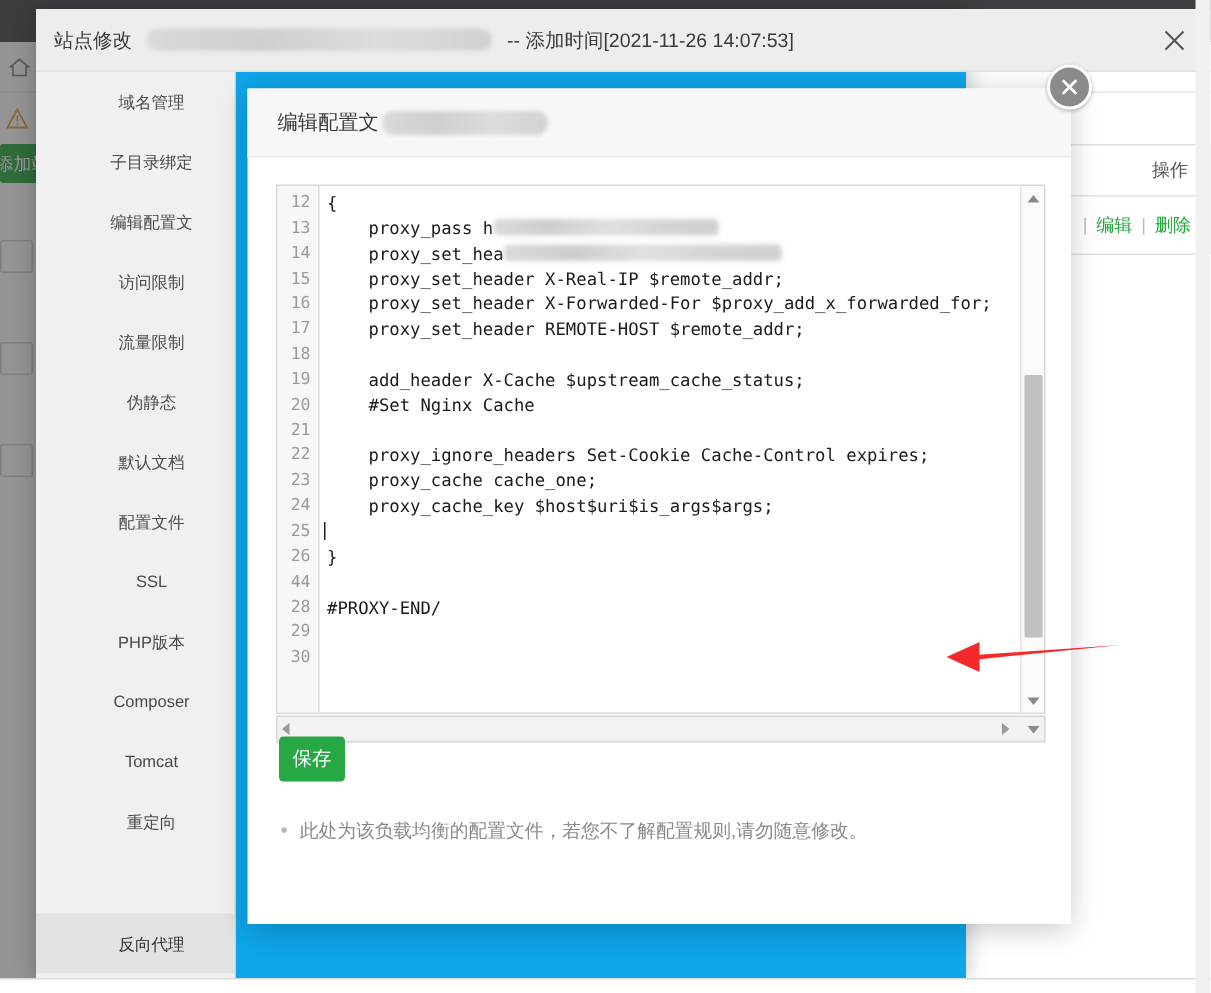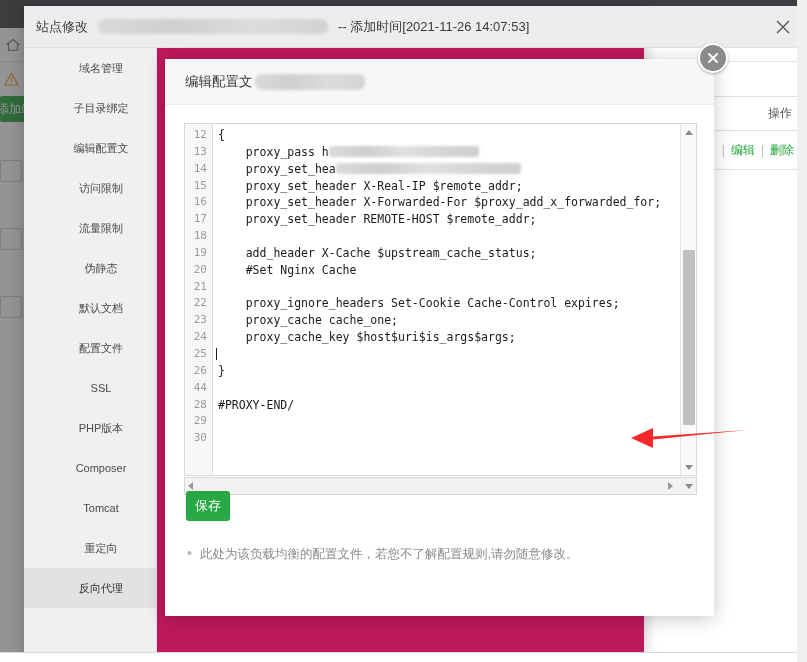--- a/index.html
+++ b/index.html
@@ -62,21 +62,21 @@
   .lnk { color: #20a53a; cursor: pointer; }
   .sep { color: #bbb; }
 
   
   .dim-left { position: absolute; left: 0; top: 0; width: 24px; height: 662px;
               background: rgba(60,60,60,0.55); }
 
   
   .modal-outer {
     position: absolute; left: 24px; top: 6px; width: 620px; height: 648px;
-    background: #be185d;
+    background: #0ea5e9;
     box-shadow: 0 0 14px rgba(0,0,0,0.25);
   }
   .modal-outer-head {
     position: absolute; left: 0; top: 0; width: 783px; height: 42px;
     background: #ededed; border-bottom: 1px solid #e2e2e2;
     display: flex; align-items: center; padding: 0 12px;
   }
   .modal-outer-title {
     font-size: 13px; color: #3a3a3a; display: flex; align-items: center; gap: 0px;
     white-space: nowrap;
@@ -93,21 +93,21 @@
 
   
   .side-nav {
     position: absolute; left: 0; top: 42px; width: 133px; height: 606px;
     background: #f0f0f0; border-right: 1px solid #e4e4e4;
   }
   .side-item {
     height: 40px; display: flex; align-items: center; padding-left: 22px;
     font-size: 11px; color: #4a4a4a; cursor: pointer; justify-content: center;
   }
-  .side-item.active { background: #e2e2e2; color: #333; }
+  .side-item.active { background: #e2e2e2; color: #333; margin-top: 41px; }
 
   
   .modal-inner {
     position: absolute; left: 141px; top: 53px; width: 549px; height: 557px;
     background: #fff; box-shadow: 0 3px 18px rgba(0,0,0,0.22);
   }
   .inner-head {
     height: 46px; background: #f7f7f7; border-bottom: 1px solid #ececec;
     display: flex; align-items: center; padding-left: 20px;
   }

